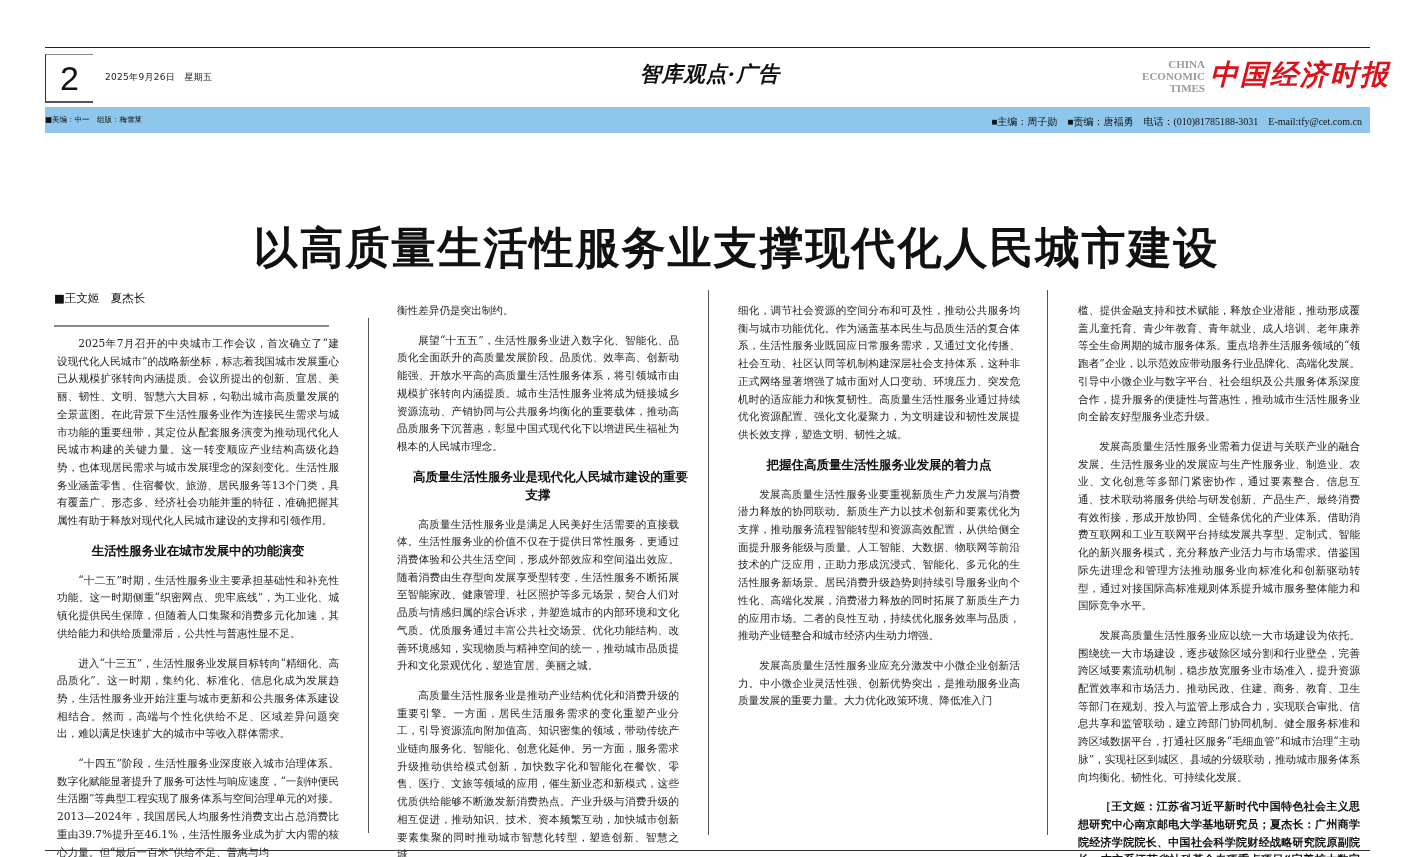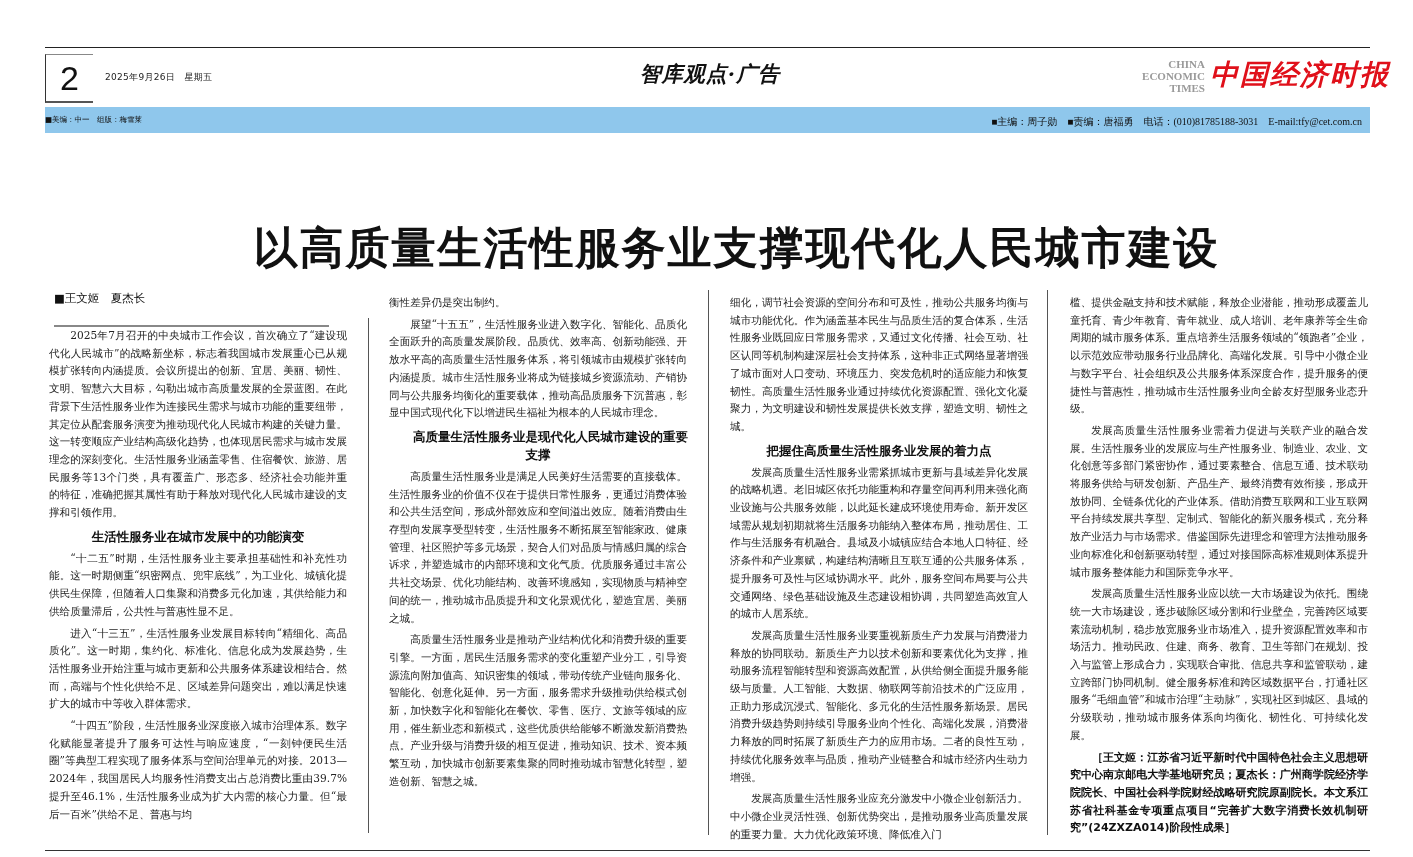--- a/index.html
+++ b/index.html
@@ -23,21 +23,21 @@
   .info-bar { position:absolute; left:45px; top:107px; width:1325px; height:26px; background:#8fc7ec;text-align:right; }
   .info-left { position:absolute; left:0; top:8px; font-size:7.5px; color:#111; }
   .info-right { position:absolute; right:8px; top:8px; font-size:10px; color:#111;font-family:Liberation Serif, serif; }
   .headline { position:absolute; left:0; top:190px; width:1413px; text-align:center;
               font-family:"DejaVu Serif", serif; font-weight:bold; font-size:44px; color:#111;
               letter-spacing:2px;padding-left:30px; }
   .byline { position:absolute; left:45px; top:291px; width:275px; font-size:11.5px; font-weight:normal;
             color:#111; padding-bottom:19px; border-bottom:2px solid #888;margin-left:9px; }
   .col { position:absolute; top:318px; font-family:"DejaVu Serif", serif; font-size:10.6px;
          line-height:17.7px; color:#222; text-align:justify; }
-  .col p { margin:4px; text-indent:2em; }
+  .col p { margin:12px; text-indent:2em; }
   .col p.cont { text-indent:0; }
   .col h3 { margin:6px 0 4px 0; font-family:"DejaVu Sans", sans-serif; font-size:12.5px;
             font-weight:bold; color:#111; text-align:center; line-height:18px; }
   .col h3.left { text-align:center; text-indent:2em; }
   .col1 { left:45px; width:306px; top:323px; }
   .col2 { left:385px; width:306px; top:290px; }
   .col3 { left:726px; width:306px; top:290px; }
   .col4 { left:1066px; width:306px; top:290px; }
   .vline { position:absolute; width:1px; background:#555; }
   .bottom-rule { position:absolute; left:45px; top:850px; width:1325px; height:1px; background:#333; }
@@ -84,21 +84,20 @@
   <h3 class="left">高质量生活性服务业是现代化人民城市建设的重要支撑</h3>
   <p>高质量生活性服务业是满足人民美好生活需要的直接载体。生活性服务业的价值不仅在于提供日常性服务，更通过消费体验和公共生活空间，形成外部效应和空间溢出效应。随着消费由生存型向发展享受型转变，生活性服务不断拓展至智能家政、健康管理、社区照护等多元场景，契合人们对品质与情感归属的综合诉求，并塑造城市的内部环境和文化气质。优质服务通过丰富公共社交场景、优化功能结构、改善环境感知，实现物质与精神空间的统一，推动城市品质提升和文化景观优化，塑造宜居、美丽之城。</p>
   <p>高质量生活性服务业是推动产业结构优化和消费升级的重要引擎。一方面，居民生活服务需求的变化重塑产业分工，引导资源流向附加值高、知识密集的领域，带动传统产业链向服务化、智能化、创意化延伸。另一方面，服务需求升级推动供给模式创新，加快数字化和智能化在餐饮、零售、医疗、文旅等领域的应用，催生新业态和新模式，这些优质供给能够不断激发新消费热点。产业升级与消费升级的相互促进，推动知识、技术、资本频繁互动，加快城市创新要素集聚的同时推动城市智慧化转型，塑造创新、智慧之城。</p>
 </div>
 
 <div class="vline" style="left:708px; top:290px; height:545px;"></div>
 
 <div class="col col3">
   <p class="cont">细化，调节社会资源的空间分布和可及性，推动公共服务均衡与城市功能优化。作为涵盖基本民生与品质生活的复合体系，生活性服务业既回应日常服务需求，又通过文化传播、社会互动、社区认同等机制构建深层社会支持体系，这种非正式网络显著增强了城市面对人口变动、环境压力、突发危机时的适应能力和恢复韧性。高质量生活性服务业通过持续优化资源配置、强化文化凝聚力，为文明建设和韧性发展提供长效支撑，塑造文明、韧性之城。</p>
   <h3>把握住高质量生活性服务业发展的着力点</h3>
-  <p>发展高质量生活性服务业需紧抓城市更新与县域差异化发展的战略机遇。老旧城区依托功能重构和存量空间再利用来强化商业设施与公共服务效能，以此延长建成环境使用寿命。新开发区域需从规划初期就将生活服务功能纳入整体布局，推动居住、工作与生活服务有机融合。县域及小城镇应结合本地人口特征、经济条件和产业禀赋，构建结构清晰且互联互通的公共服务体系，提升服务可及性与区域协调水平。此外，服务空间布局要与公共交通网络、绿色基础设施及生态建设相协调，共同塑造高效宜人的城市人居系统。</p>
   <p>发展高质量生活性服务业要重视新质生产力发展与消费潜力释放的协同联动。新质生产力以技术创新和要素优化为支撑，推动服务流程智能转型和资源高效配置，从供给侧全面提升服务能级与质量。人工智能、大数据、物联网等前沿技术的广泛应用，正助力形成沉浸式、智能化、多元化的生活性服务新场景。居民消费升级趋势则持续引导服务业向个性化、高端化发展，消费潜力释放的同时拓展了新质生产力的应用市场。二者的良性互动，持续优化服务效率与品质，推动产业链整合和城市经济内生动力增强。</p>
   <p>发展高质量生活性服务业应充分激发中小微企业创新活力。中小微企业灵活性强、创新优势突出，是推动服务业高质量发展的重要力量。大力优化政策环境、降低准入门</p>
 </div>
 
 <div class="vline" style="left:1047px; top:290px; height:545px;"></div>
 
 <div class="col col4">
   <p class="cont">槛、提供金融支持和技术赋能，释放企业潜能，推动形成覆盖儿童托育、青少年教育、青年就业、成人培训、老年康养等全生命周期的城市服务体系。重点培养生活服务领域的“领跑者”企业，以示范效应带动服务行业品牌化、高端化发展。引导中小微企业与数字平台、社会组织及公共服务体系深度合作，提升服务的便捷性与普惠性，推动城市生活性服务业向全龄友好型服务业态升级。</p>
   <p>发展高质量生活性服务业需着力促进与关联产业的融合发展。生活性服务业的发展应与生产性服务业、制造业、农业、文化创意等多部门紧密协作，通过要素整合、信息互通、技术联动将服务供给与研发创新、产品生产、最终消费有效衔接，形成开放协同、全链条优化的产业体系。借助消费互联网和工业互联网平台持续发展共享型、定制式、智能化的新兴服务模式，充分释放产业活力与市场需求。借鉴国际先进理念和管理方法推动服务业向标准化和创新驱动转型，通过对接国际高标准规则体系提升城市服务整体能力和国际竞争水平。</p>
   <p>发展高质量生活性服务业应以统一大市场建设为依托。围绕统一大市场建设，逐步破除区域分割和行业壁垒，完善跨区域要素流动机制，稳步放宽服务业市场准入，提升资源配置效率和市场活力。推动民政、住建、商务、教育、卫生等部门在规划、投入与监管上形成合力，实现联合审批、信息共享和监管联动，建立跨部门协同机制。健全服务标准和跨区域数据平台，打通社区服务“毛细血管”和城市治理“主动脉”，实现社区到城区、县域的分级联动，推动城市服务体系向均衡化、韧性化、可持续化发展。</p>

